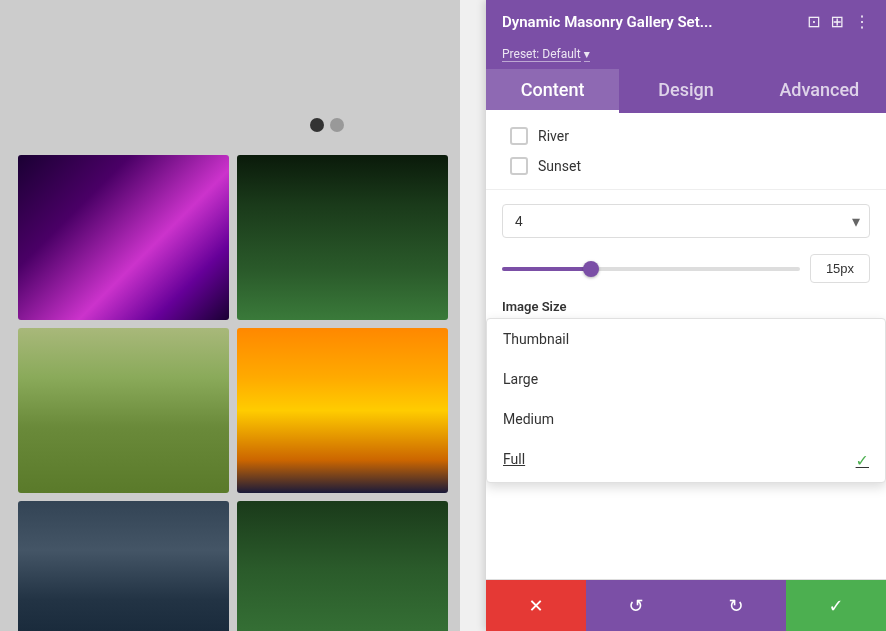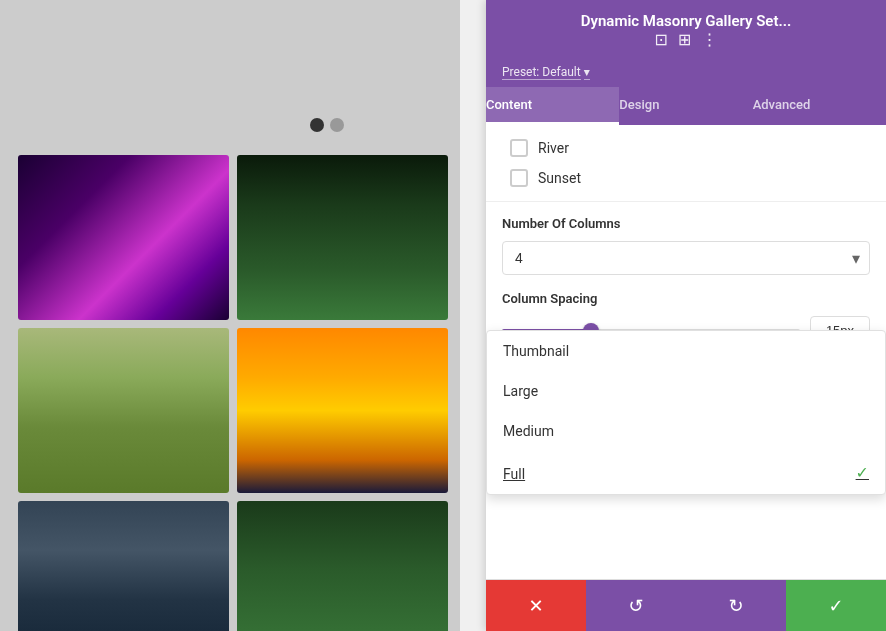--- a/index.html
+++ b/index.html
@@ -94,21 +94,20 @@
     .panel-header {
       background: #7b4fa6;
       color: #fff;
       padding: 12px 16px 0 16px;
     }
     .panel-header-top {
       display: flex;
       align-items: center;
       justify-content: space-between;
       margin-bottom: 16px;
-      flex-direction: column;
     }
     .panel-title {
       font-size: 15px;
       font-weight: 600;
       color: #fff;
       flex: 1;
     }
     .panel-header-icons {
       display: flex;
       gap: 10px;
@@ -131,23 +130,23 @@
       border-bottom: 1px solid rgba(255,255,255,0.5);
     }
 
     
     .tabs {
       display: flex;
       background: #7b4fa6;
     }
     .tab {
       flex: 1;
-      text-align: left;
+      text-align: center;
       padding: 10px 0;
-      font-size: 13px;
+      font-size: 18px;
       font-weight: 500;
       color: rgba(255,255,255,0.75);
       cursor: pointer;
       border-bottom: 3px solid transparent;
     }
     .tab.active {
       color: #fff;
       background: rgba(255,255,255,0.15);
       border-bottom: 3px solid #fff;
     }
@@ -279,21 +278,21 @@
       border-radius: 4px;
       z-index: 20;
       border: 1px solid #e0e0e0;
     }
     .dropdown-item {
       padding: 12px 16px;
       font-size: 14px;
       color: #333;
       cursor: pointer;
       display: flex;
-      align-items: flex-end;
+      align-items: flex-start;
       justify-content: space-between;
     }
     .dropdown-item.selected {
       color: #333;
       text-decoration: underline;
     }
     .check-icon {
       color: #4caf50;
       font-size: 16px;
     }
@@ -386,33 +385,31 @@
         <span class="gallery-item-label">River</span>
       </div>
       <div class="gallery-item-row">
         <div class="gallery-checkbox"></div>
         <span class="gallery-item-label">Sunset</span>
       </div>
     </div>
 
     <div class="settings-section">
 
-      <div class="settings-label">Number Of Columns</div>
       <div class="select-wrapper">
         <select class="select-field">
           <option value="4" selected="">4</option>
           <option value="1">1</option>
           <option value="2">2</option>
           <option value="3">3</option>
           <option value="5">5</option>
         </select>
         <span class="select-arrow">▾</span>
       </div>
 
-      <div class="settings-label">Column Spacing</div>
       <div class="spacing-row">
         <div class="slider-track">
           <div class="slider-fill"></div>
           <div class="slider-thumb"></div>
         </div>
         <input class="spacing-input" type="text" value="15px" style="">
       </div>
 
       <div class="settings-label image-size-label">Image Size</div>
     </div>

